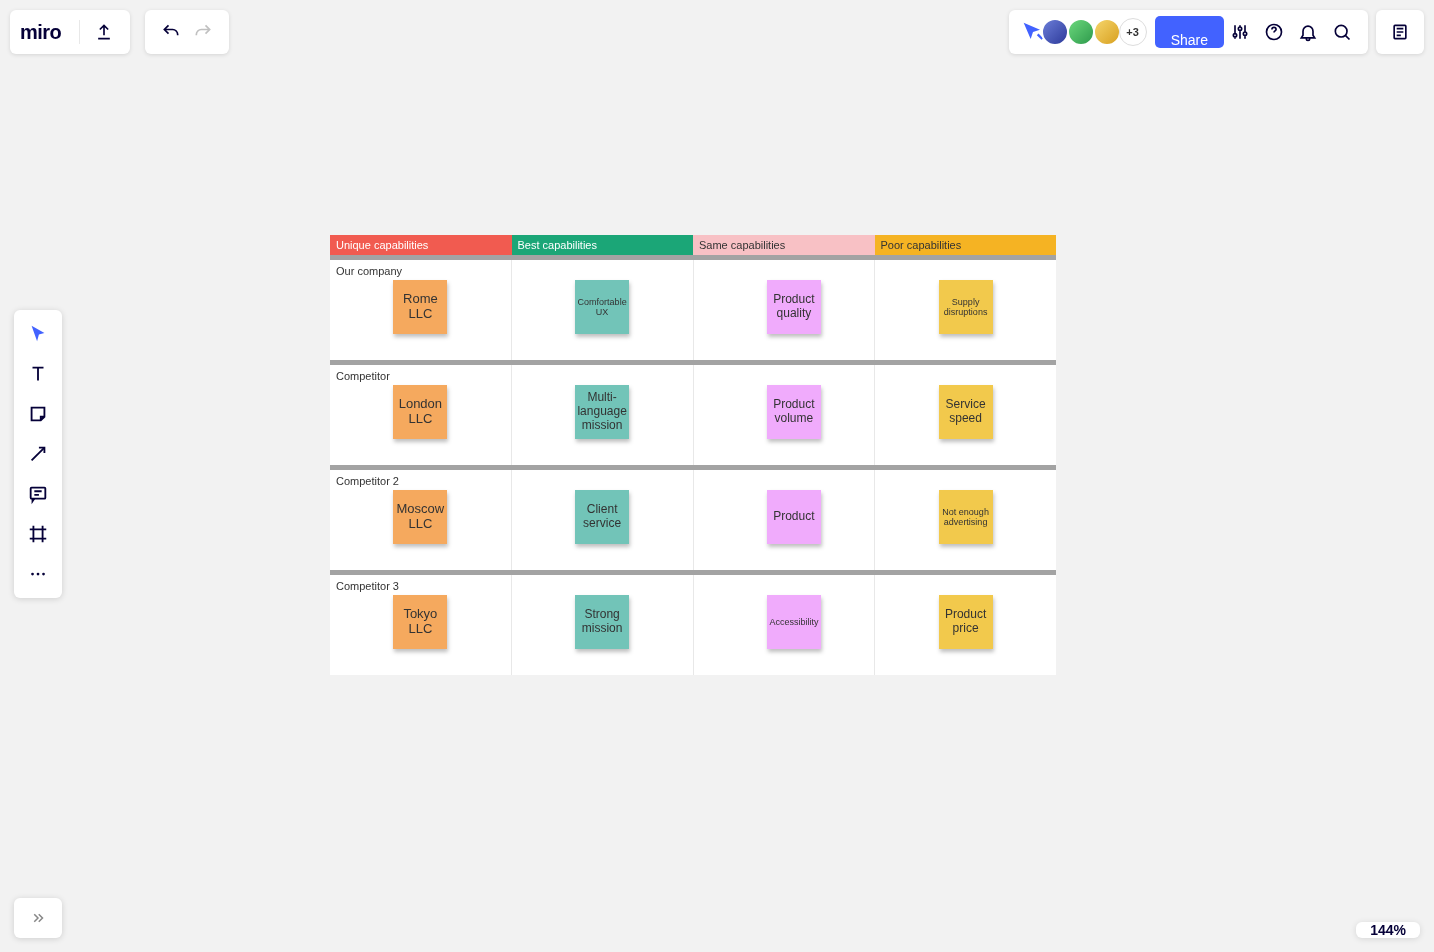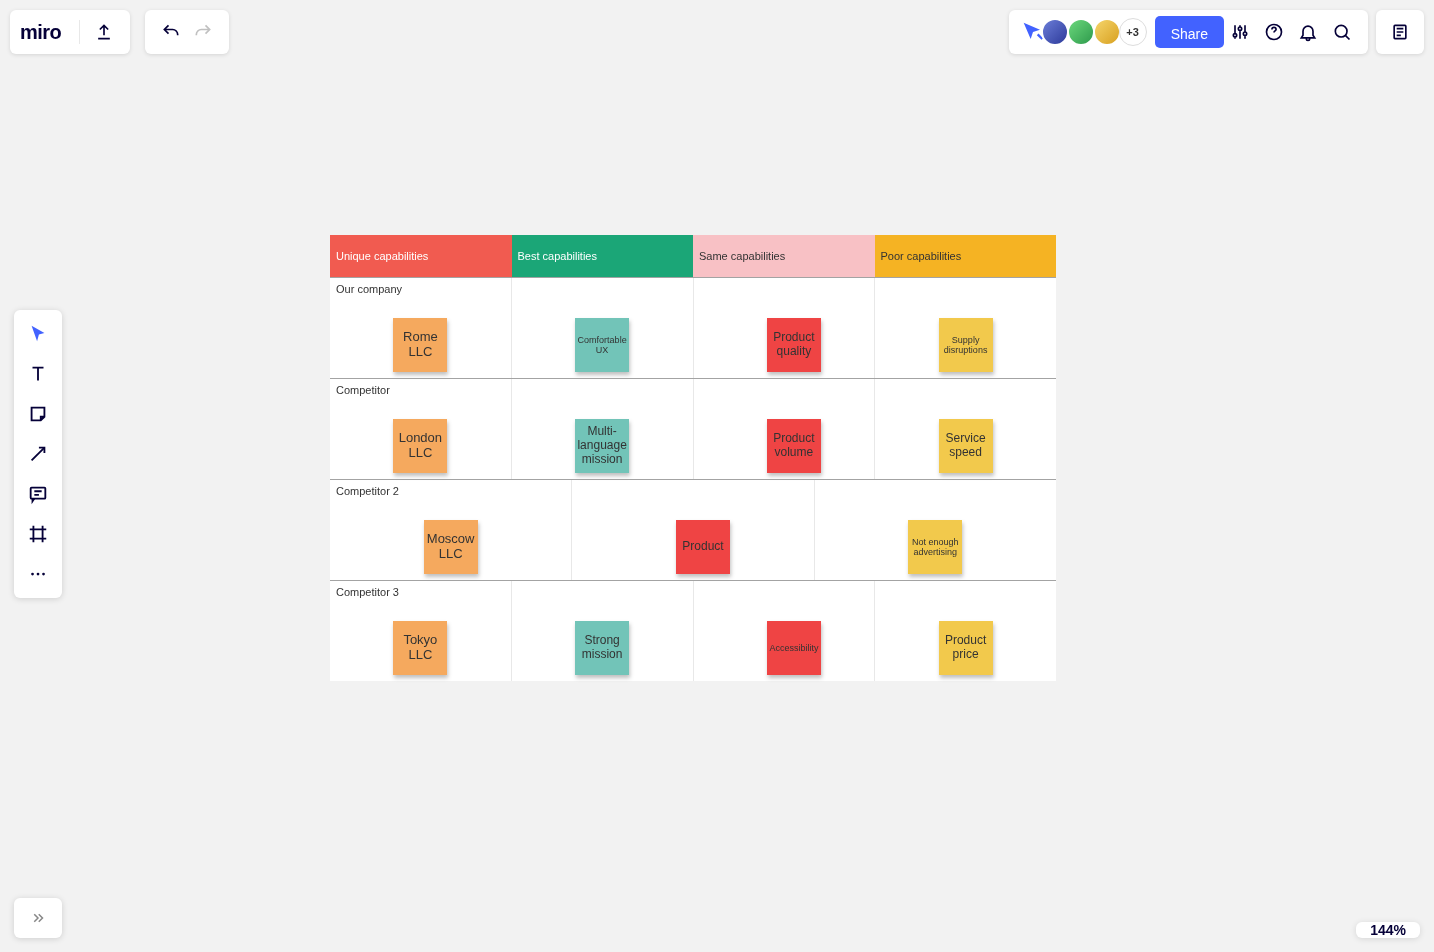--- a/index.html
+++ b/index.html
@@ -98,21 +98,21 @@
       background: #fff;
       color: #333;
       border: 1px solid #ddd;
       font-size: 11px;
     }
     .share-btn {
       background: #4262ff;
       color: #fff;
       border: none;
       border-radius: 5px;
-      padding: 10px 16px;
+      padding: 16px 16px;
       height: 32px;
       font-size: 14px;
       font-weight: 500;
       cursor: pointer;
       margin-left: 8px;
     }
     .right-icons {
       display: flex;
       align-items: center;
       gap: 2px;
@@ -186,49 +186,49 @@
     
     .canvas-table {
       position: absolute;
       left: 330px;
       top: 235px;
       width: 726px;
       background: #fff;
     }
     .header-row {
       display: flex;
-      height: 42px;
+      height: 20px;
     }
     .header-cell {
       flex: 1;
       padding: 0 6px;
       display: flex;
       align-items: center;
       font-size: 11px;
       color: #fff;
     }
     .hc1 { background: #f15b50; }
     .hc2 { background: #1ba677; }
     .hc3 { background: #f8c1c5; color: #333; }
     .hc4 { background: #f5b323; color: #333; }
 
     .body-row {
       display: flex;
-      border-top: 1px solid #a3a3a3;
+      border-top: 5px solid #a3a3a3;
       position: relative;
     }
     .body-cell {
       flex: 1;
       min-height: 100px;
       border-right: 1px solid #e8e8e8;
       padding: 6px;
       display: flex;
       flex-direction: column;
       align-items: center;
-      justify-content: flex-end;
+      justify-content: flex-start;
     }
     .body-cell:last-child {
       border-right: none;
     }
     .row-label {
       position: absolute;
       top: 5px;
       left: 6px;
       font-size: 11px;
       color: #333;
@@ -243,21 +243,21 @@
       text-align: center;
       font-size: 9px;
       line-height: 1.15;
       color: #333;
       box-shadow: 1px 3px 4px rgba(0,0,0,0.25);
       padding: 3px;
       margin-top: 14px;
     }
     .sticky.orange { background: #f5a95e; font-size: 13px; }
     .sticky.teal { background: #72c4b8; }
-    .sticky.pink { background: #ef4444; margin-left: 20px; }
+    .sticky.pink { background: #f0abfc; margin-left: 20px; }
     .sticky.yellow { background: #f2c94c; }
     .sticky.big { font-size: 12px; }
   </style>
 </head>
 <body>
 
 <div class="top-left-toolbar">
   <div class="toolbar-group">
     <div class="logo">miro</div>
     <div class="vdivider"></div>
@@ -420,20 +420,23 @@
         <div class="sticky yellow big">Service speed</div>
       </div>
   </div>
 
   <div class="body-row">
     <div class="row-label">Competitor 2</div>
     <div class="body-cell">
         <div class="sticky orange">Moscow LLC</div>
       </div>
     <div class="body-cell">
+        <div class="sticky teal big">Client service</div>
+      </div>
+    <div class="body-cell">
         <div class="sticky pink big">Product</div>
       </div>
     <div class="body-cell">
         <div class="sticky yellow">Not enough advertising</div>
       </div>
   </div>
 
   <div class="body-row">
     <div class="row-label">Competitor 3</div>
     <div class="body-cell">

